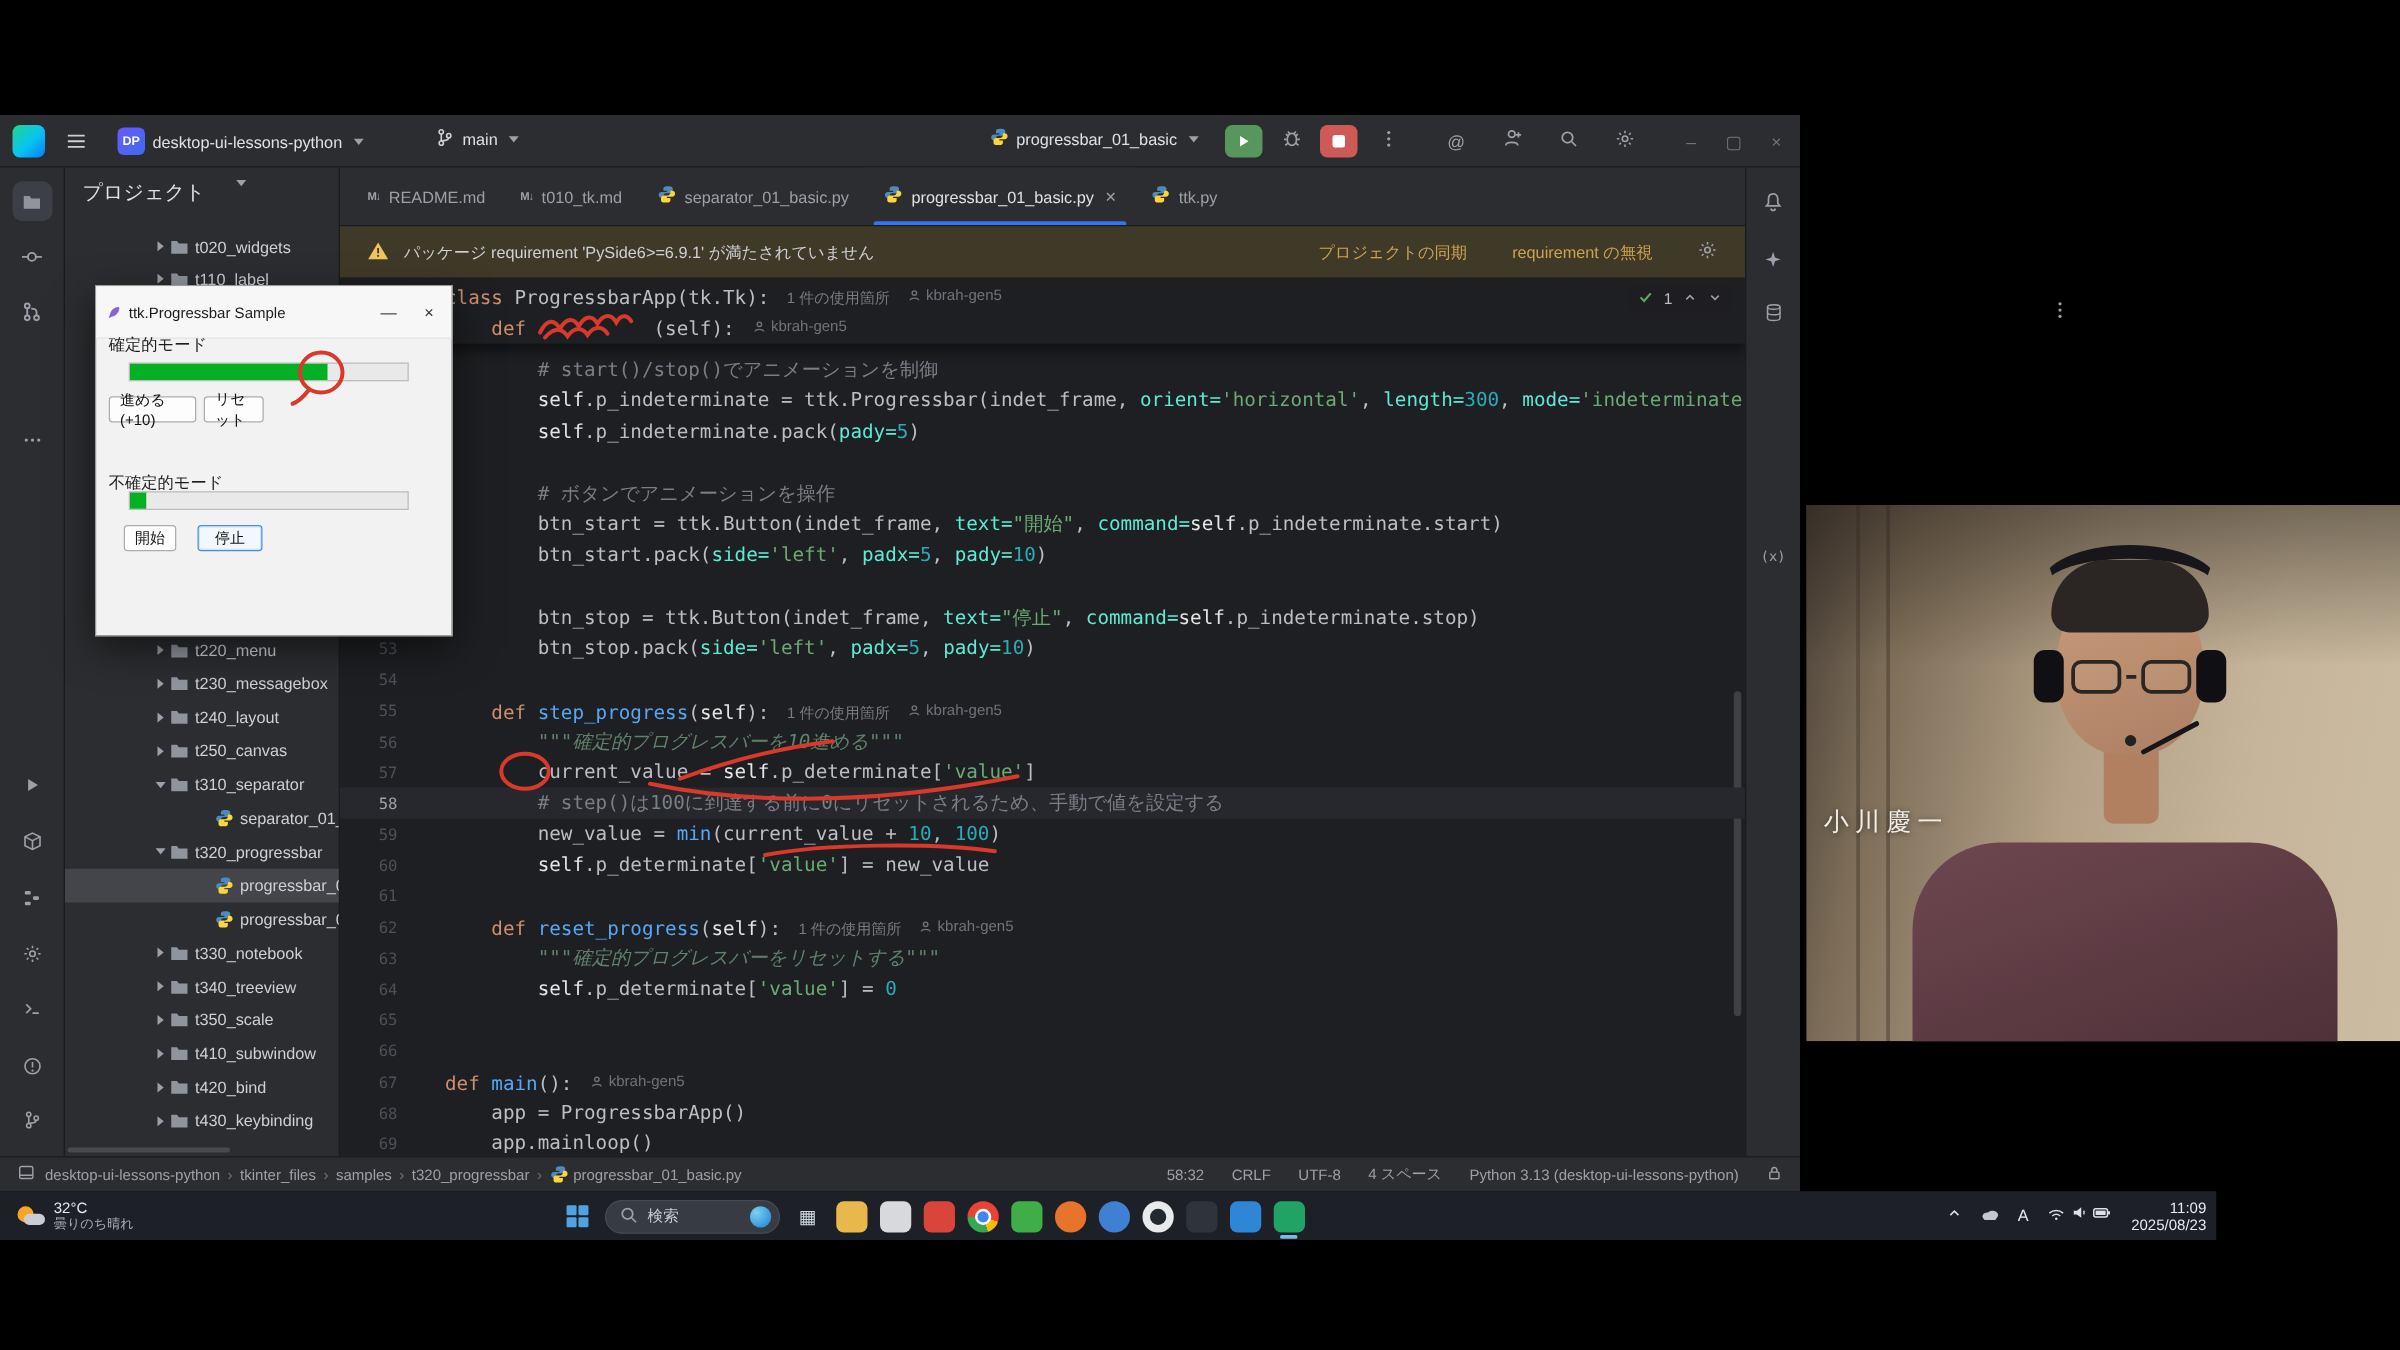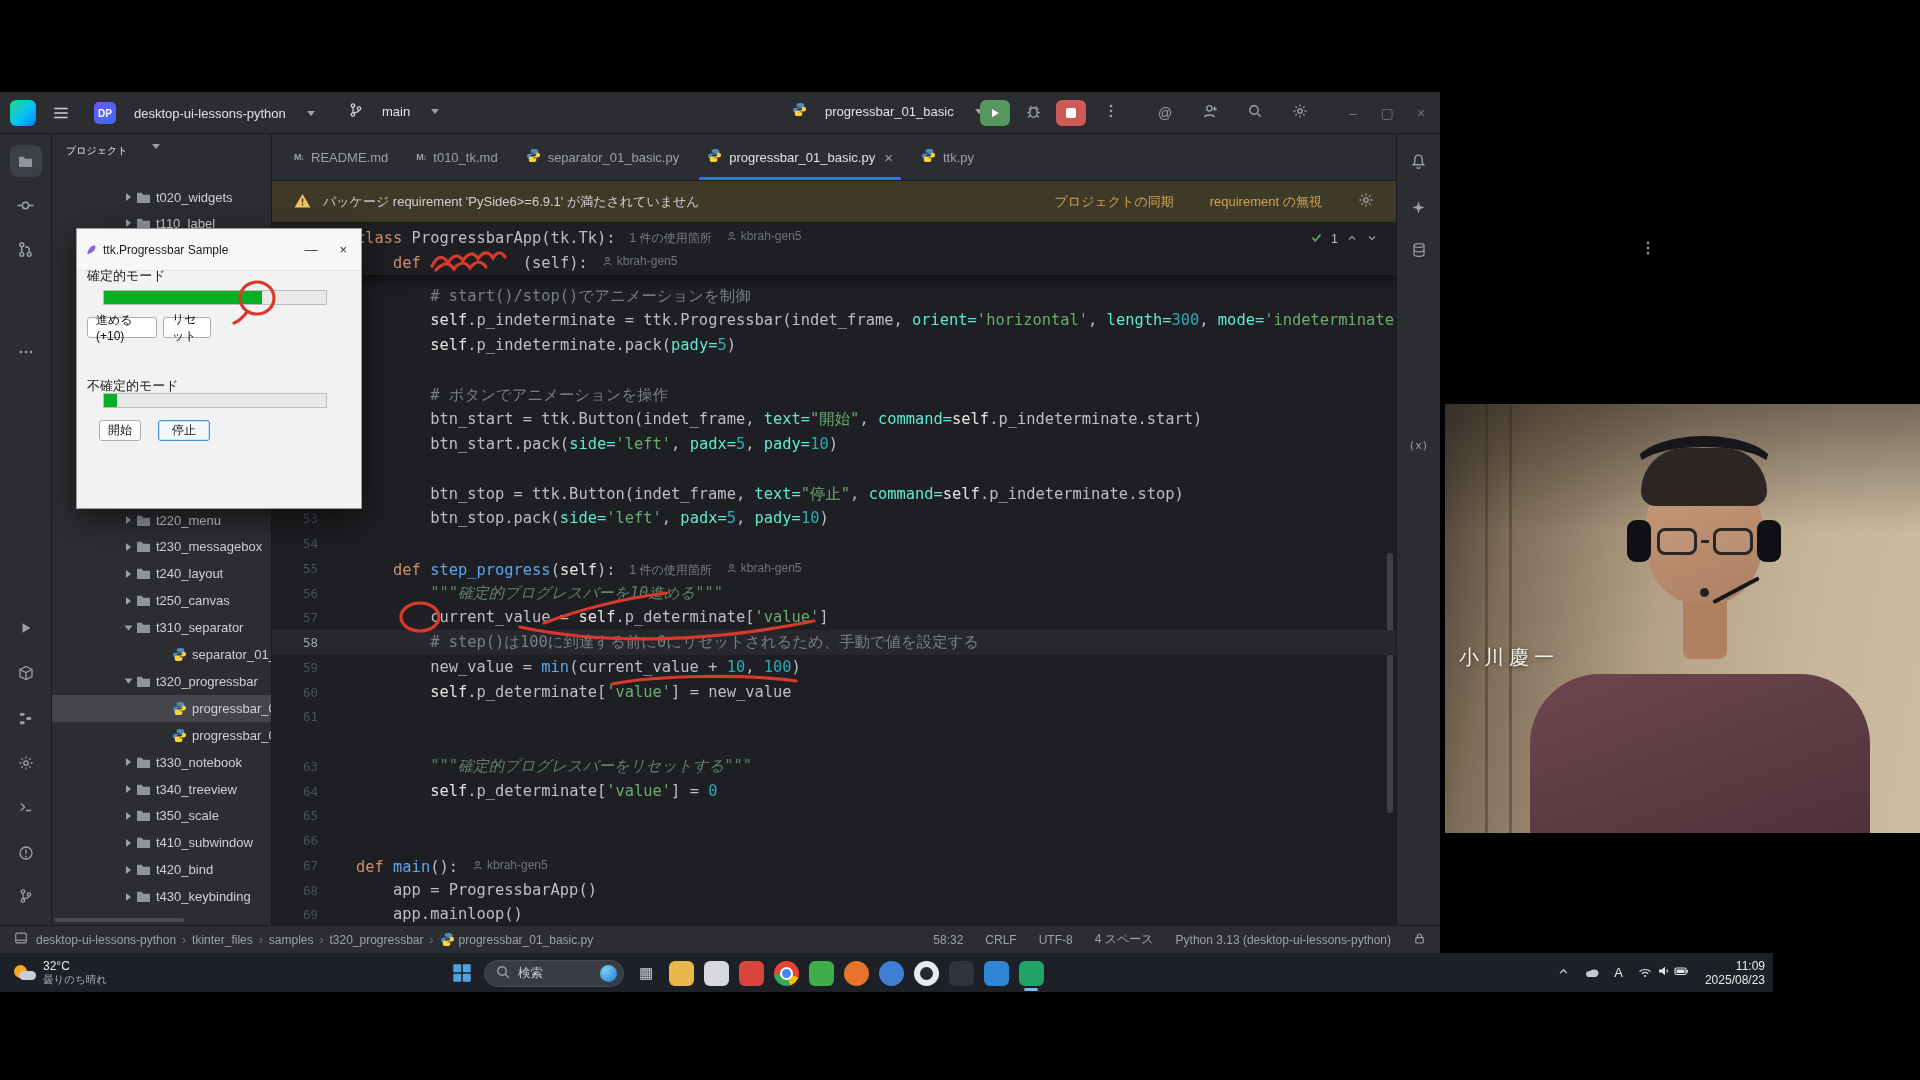--- a/index.html
+++ b/index.html
@@ -2,21 +2,21 @@
 <html style="--marker-red: #D9392B; --accent-blue: #3574F0; --progress-green: #06B025; --run-green: #57965C; --stop-red: #CE5A57; --warn-yellow: #F2C55C; --link-gold: #CDA351;"><head>
 <meta charset="utf-8">
 <style>
   *{margin:0;padding:0;box-sizing:border-box}
   html,body{width:1920px;height:1080px;background:#000;overflow:hidden;
     font-family:"Liberation Sans",sans-serif;color:#BCBEC4}
 
   
   .ide{position:absolute;left:0;top:92px;width:1440px;height:861px;background:#1E1F22;z-index:1}
   .titlebar{position:absolute;left:0;top:0;width:1440px;height:42px;background:#2B2D30;border-bottom:1px solid #1A1B1E}
-  .titlebar .tb-item{position:absolute;display:flex;align-items:center;gap:18px;font-size:13px;color:#DFE1E5}
+  .titlebar .tb-item{position:absolute;display:flex;align-items:center;gap:6px;font-size:13px;color:#DFE1E5}
   .pc-logo{position:absolute;left:10px;top:8px;width:26px;height:26px;border-radius:6px;
     background:linear-gradient(135deg,#21D789 0%,#07C3F2 55%,#087CFA 100%)}
   .badge-dp{width:22px;height:22px;border-radius:5px;background:linear-gradient(135deg,#6B57FF,#3B6CEC);
     color:#fff;font-size:10px;font-weight:bold;display:flex;align-items:center;justify-content:center}
   .chev-dn{width:0;height:0;border-left:4px solid transparent;border-right:4px solid transparent;border-top:5px solid #9DA0A8;margin-left:3px}
   .tb-btn{position:absolute;top:8px;width:30px;height:26px;border-radius:6px;display:flex;align-items:center;justify-content:center}
   .run-btn{background:var(--run-green,#57965C)}
   .stop-btn{background:var(--stop-red,#CE5A57)}
   .stop-sq{width:10px;height:10px;background:#fff;border-radius:2px}
   .win-ctl{color:#6F737A;font-size:14px}
@@ -26,21 +26,21 @@
   .sico{position:absolute;left:50%;transform:translateX(-50%);width:32px;height:32px;border-radius:8px;
     display:flex;align-items:center;justify-content:center;font-size:11px;color:#9DA0A8}
   .sico.act{background:#3C3F45}
   .statusbar{position:absolute;left:0;bottom:0;width:1440px;height:28px;background:#2B2D30;border-top:1px solid #1A1B1E;
     display:flex;align-items:center;font-size:12px;color:#9DA0A8;padding:0 14px;gap:8px}
   .sb-right{margin-left:auto;display:flex;align-items:center;gap:22px;white-space:nowrap}
   .crumb-sep{color:#6F737A;padding:0 2px}
 
   
   .project-panel{position:absolute;left:52px;top:42px;width:220px;height:791px;background:#2B2D30;border-right:1px solid #1A1B1E;overflow:hidden}
-  .pp-header{position:absolute;left:14px;top:10px;display:flex;align-items:flex-start;gap:22px;font-size:10px;color:#DFE1E5}
+  .pp-header{position:absolute;left:14px;top:10px;display:flex;align-items:flex-start;gap:22px;font-size:16px;color:#DFE1E5}
   .trow{position:absolute;left:0;width:220px;height:27px;display:flex;align-items:center;gap:5px;
     padding-left:74px;font-size:13px;color:#CED0D6;white-space:nowrap;overflow:hidden}
   .trow.child{padding-left:120px}
   .trow.sel{background:#43454A}
   .chev{width:0;height:0;border-left:5px solid #9DA0A8;border-top:4px solid transparent;border-bottom:4px solid transparent;flex:none}
   .chev.exp{transform:rotate(90deg)}
   .tico{flex:none;display:flex;align-items:center}
   .panel-hscroll{position:absolute;left:2px;bottom:3px;width:130px;height:4px;border-radius:2px;background:rgba(255,255,255,.14)}
 
   
@@ -632,20 +632,27 @@
           <span class="ln">59</span>
           <span class="lc"><span class="tok df">        new_value = </span><span class="tok fn">min</span><span class="tok df">(current_value + </span><span class="tok num">10</span><span class="tok df">, </span><span class="tok num">100</span><span class="tok df">)</span></span>
         </div>
         <div class="line" style="top: 456.6px;">
           <span class="ln">60</span>
           <span class="lc"><span class="tok df">        </span><span class="tok slf">self</span><span class="tok df">.p_determinate[</span><span class="tok str">'value'</span><span class="tok df">] = new_value</span></span>
         </div>
         <div class="line" style="top: 481.35px;">
           <span class="ln">61</span>
           <span class="lc"></span>
+        </div>
+        <div class="line" style="top: 506.1px;">
+          <span class="ln">62</span>
+          <span class="lc"><span class="tok df">    </span><span class="tok kw">def </span><span class="tok fn">reset_progress</span><span class="tok df">(</span><span class="tok slf">self</span><span class="tok df">):</span><span class="tok-hint">1 件の使用箇所</span><span class="tok-auth"><svg width="11" height="11" viewBox="0 0 16 16" fill="none" stroke="#6F737A" stroke-width="1.6">
+                <circle cx="8" cy="5" r="2.6"></circle>
+                <path d="M3 13.5c0-3.5 10-3.5 10 0"></path>
+              </svg>kbrah-gen5</span></span>
         </div>
         <div class="line" style="top: 530.85px; text-decoration: underline;">
           <span class="ln">63</span>
           <span class="lc"><span class="tok doc">        """確定的プログレスバーをリセットする"""</span></span>
         </div>
         <div class="line" style="top: 555.6px;">
           <span class="ln">64</span>
           <span class="lc"><span class="tok df">        </span><span class="tok slf">self</span><span class="tok df">.p_determinate[</span><span class="tok str">'value'</span><span class="tok df">] = </span><span class="tok num">0</span></span>
         </div>
         <div class="line" style="top: 580.35px;">

